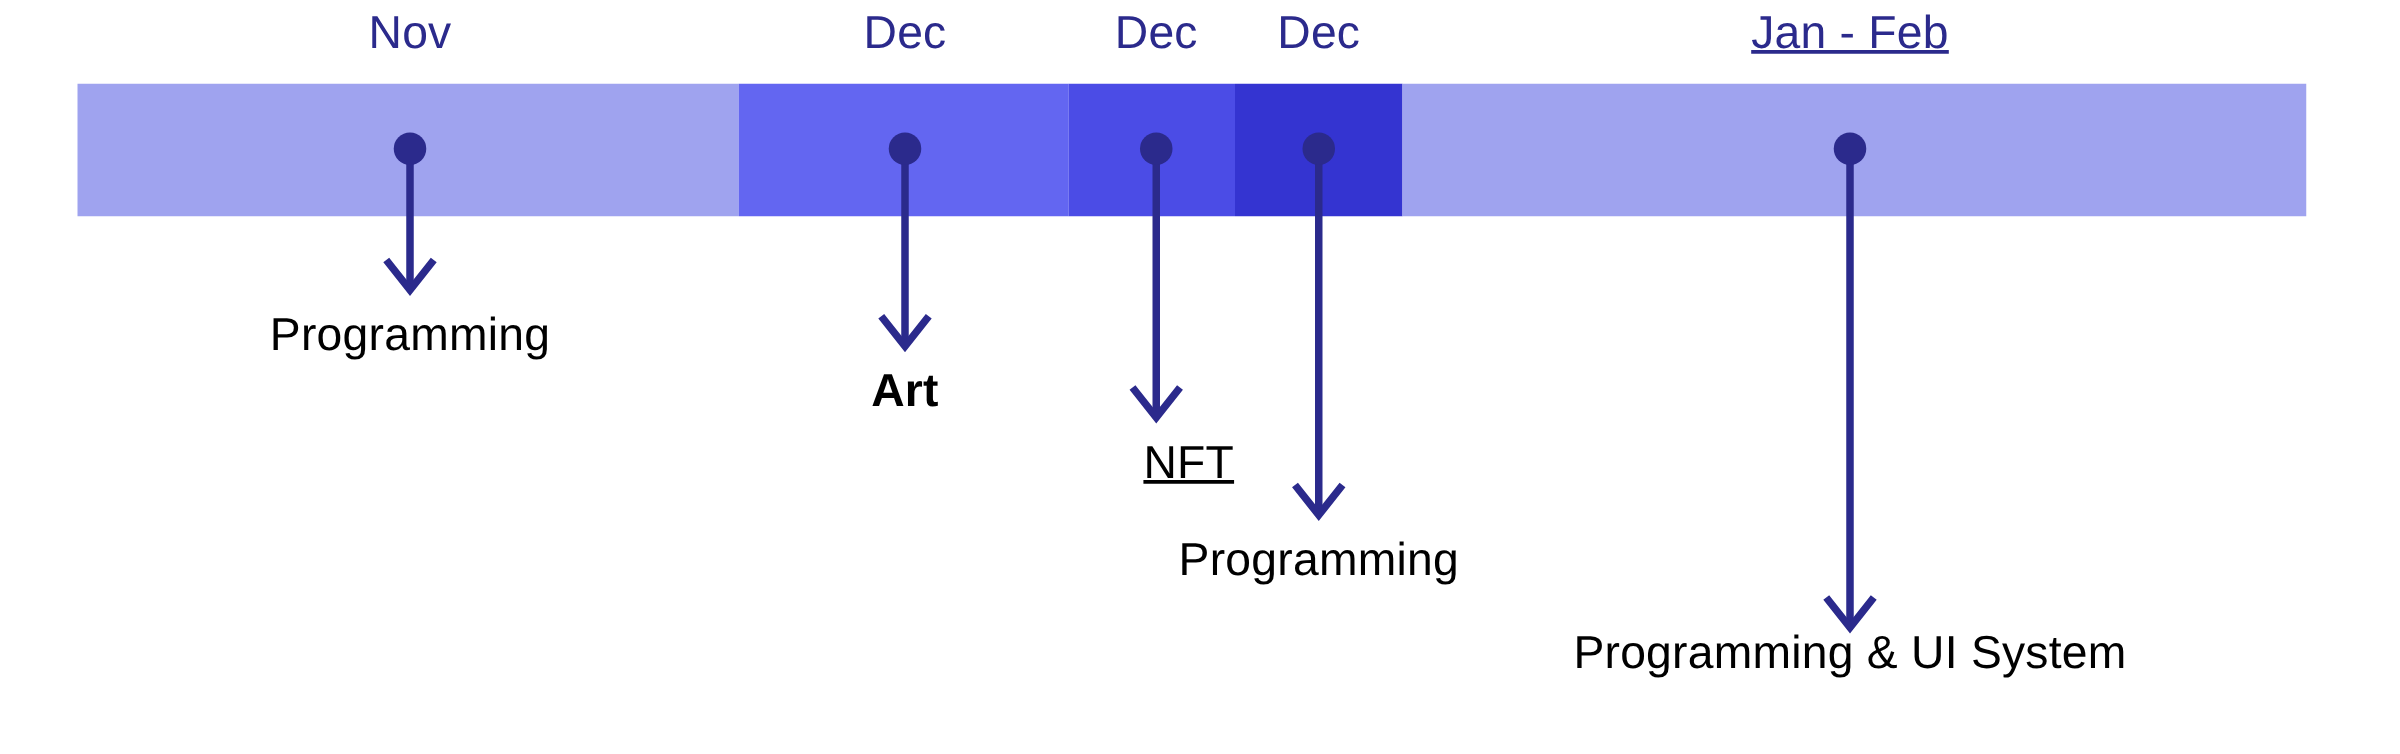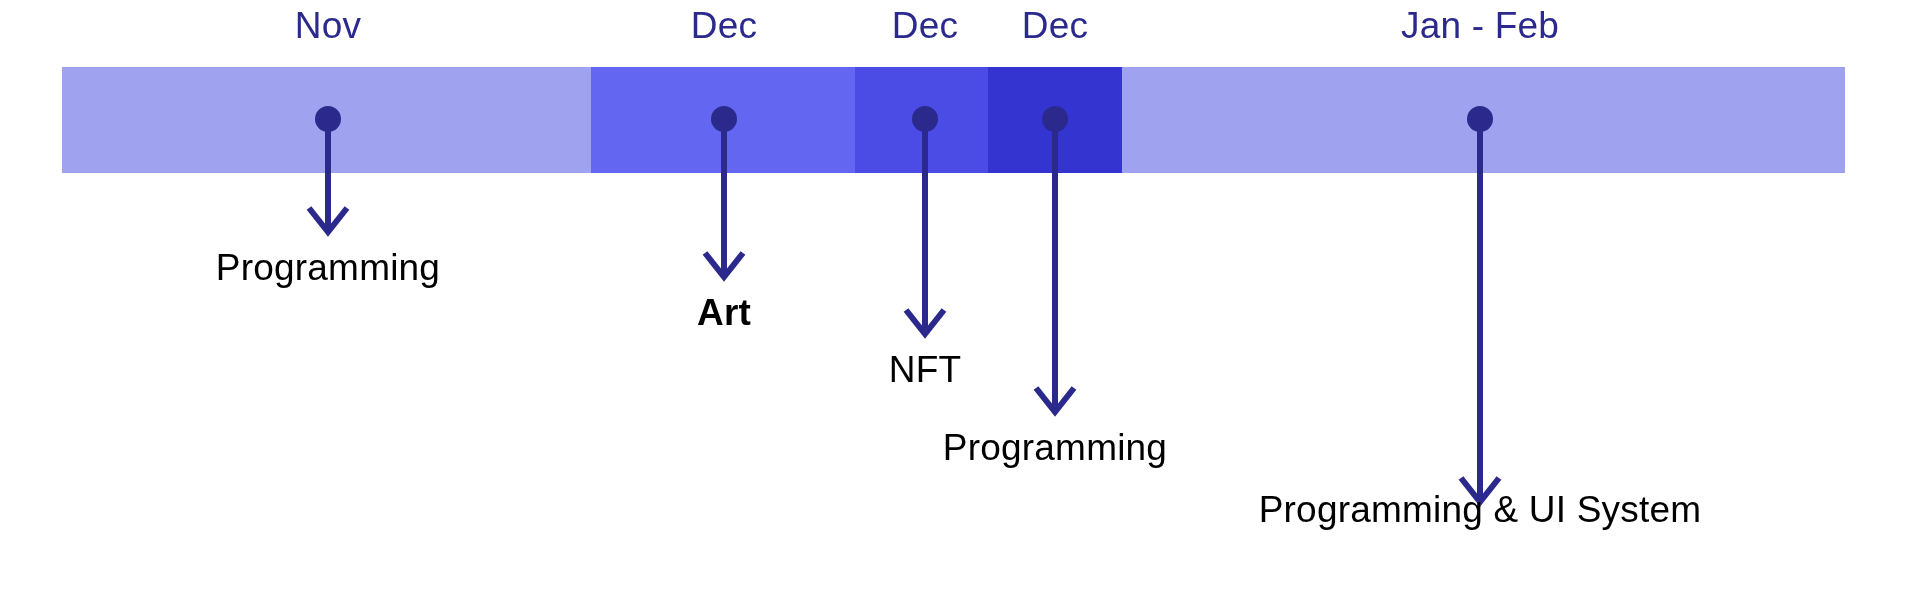--- a/index.html
+++ b/index.html
@@ -70,21 +70,21 @@
 </head>
 <body>
 
 <div id="timeline-root">
 
   <div id="period-labels-layer">
       <div class="period-label" style="left: 328px;">Nov</div>
       <div class="period-label" style="left: 724px;">Dec</div>
       <div class="period-label" style="left: 925px;">Dec</div>
       <div class="period-label" style="left: 1055px;">Dec</div>
-      <div class="period-label" style="left: 1480px;">Jan - Feb</div>
+      <div class="period-label" style="left: 1480px; text-decoration: underline;">Jan - Feb</div>
     </div>
 
   <div id="timeline-bar" style="left: 62px; top: 67px; width: 1783px; height: 106px;">
       <div class="bar-segment" title="Nov" style="width: 529px; background: rgb(159, 163, 239);"></div>
       <div class="bar-segment" title="Dec" style="width: 264px; background: rgb(99, 102, 241);"></div>
       <div class="bar-segment" title="Dec" style="width: 133px; background: rgb(75, 76, 230);"></div>
       <div class="bar-segment" title="Dec" style="width: 134px; background: rgb(52, 52, 209);"></div>
       <div class="bar-segment" title="Jan - Feb" style="width: 723px; background: rgb(159, 163, 239);"></div>
     </div>
 
@@ -122,18 +122,18 @@
           <line x1="22" y1="16" x2="22" y2="398" stroke="#2b2a8c" stroke-width="6"></line>
           <path d="M 3 375 L 22 399 L 41 375" fill="none" stroke="#2b2a8c" stroke-width="6" stroke-linecap="butt" stroke-linejoin="miter"></path>
           <circle cx="22" cy="16" r="13" fill="#2b2a8c"></circle>
         </svg>
       </div>
     </div>
 
   <div id="milestone-labels-layer">
       <div class="milestone-label" style="left: 328px; top: 246px; transform: translateX(-50%);">Programming</div>
       <div class="milestone-label" style="left: 724px; top: 291px; transform: translateX(-50%); font-weight: bold;">Art</div>
-      <div class="milestone-label" style="left: 925px; top: 348px; transform: translateX(-50%);">NFT</div>
+      <div class="milestone-label" style="left: 951px; top: 348px; transform: translateX(-50%); text-decoration: underline;">NFT</div>
       <div class="milestone-label" style="left: 1055px; top: 426px; transform: translateX(-50%);">Programming</div>
-      <div class="milestone-label" style="left: 1480px; top: 488px; transform: translateX(-50%);">Programming &amp; UI System</div>
+      <div class="milestone-label" style="left: 1480px; top: 500px; transform: translateX(-50%);">Programming &amp; UI System</div>
     </div>
 
 </div>
 
 </body></html>

